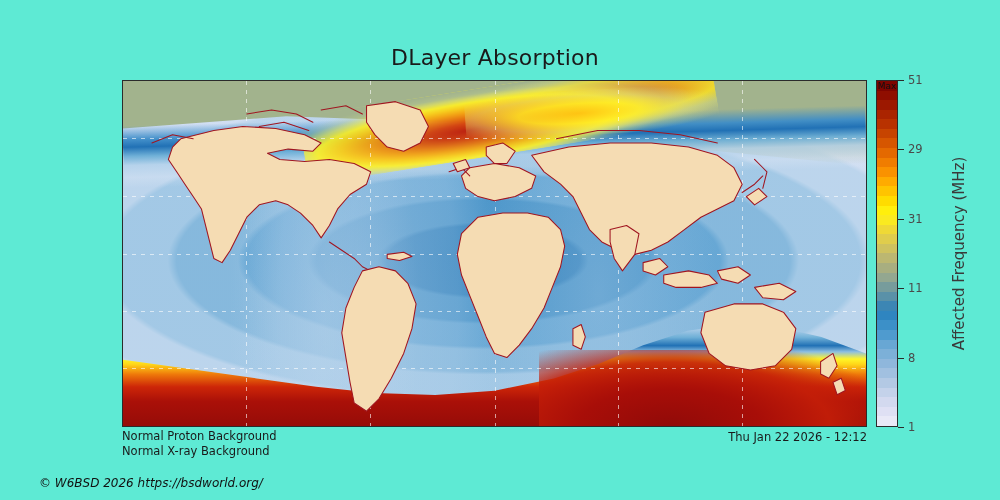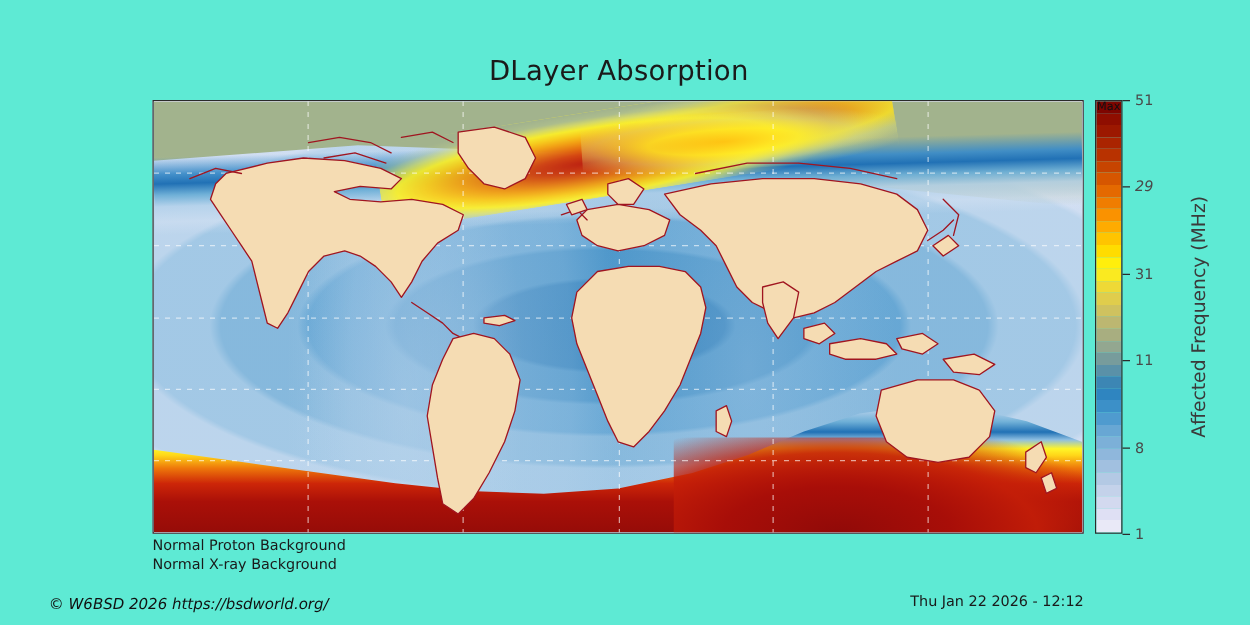--- a/index.html
+++ b/index.html
@@ -163,21 +163,21 @@
     position:absolute;left:0;top:0;width:347px;height:22px;
     transform-origin:0 0;transform:rotate(-90deg) translate(-347px,0);
     font-size:15px;color:#3a3a3a;text-align:center;line-height:22px;
   }
   .cbar-title-wrap{position:absolute;left:948px;top:80px;width:22px;height:347px;}
 
   
   .cap-left{position:absolute;left:122px;top:429px;font-size:11.5px;
             color:#1a1a1a;line-height:15px;}
   .cap-right{position:absolute;left:722px;top:430px;width:145px;
-             text-align:right;font-size:11.5px;color:#1a1a1a;margin-top:44px;}
+             text-align:right;font-size:11.5px;color:#1a1a1a;}
   .footer{position:absolute;left:10px;top:476px;font-size:12px;
           font-style:italic;color:#111;margin-left:29px;}
 </style>
 </head>
 <body>
 
 <div id="root">
 
   <div class="title">DLayer Absorption</div>
 
@@ -311,21 +311,21 @@
         <div class="cband" style="height: 2.77778%; background: rgb(211, 217, 239);"></div>
         <div class="cband" style="height: 2.77778%; background: rgb(223, 224, 244);"></div>
         <div class="cband" style="height: 2.77778%; background: rgb(233, 233, 247);"></div>
       </div>
     <div class="cbar-max">Max</div>
   </div>
   <div class="ticks" id="cbar-ticks">
       <div class="ctick" style="top: 0%;"></div>
       <div class="clabel" style="top: 0%;">51</div>
       <div class="ctick" style="top: 20%;"></div>
-      <div class="clabel" style="top: 20%; font-style: italic;">29</div>
+      <div class="clabel" style="top: 20%;">29</div>
       <div class="ctick" style="top: 40%;"></div>
       <div class="clabel" style="top: 40%;">31</div>
       <div class="ctick" style="top: 60%;"></div>
       <div class="clabel" style="top: 60%;">11</div>
       <div class="ctick" style="top: 80%;"></div>
       <div class="clabel" style="top: 80%;">8</div>
       <div class="ctick" style="top: 100%;"></div>
       <div class="clabel" style="top: 100%;">1</div>
     </div>
   <div class="cbar-title-wrap">

